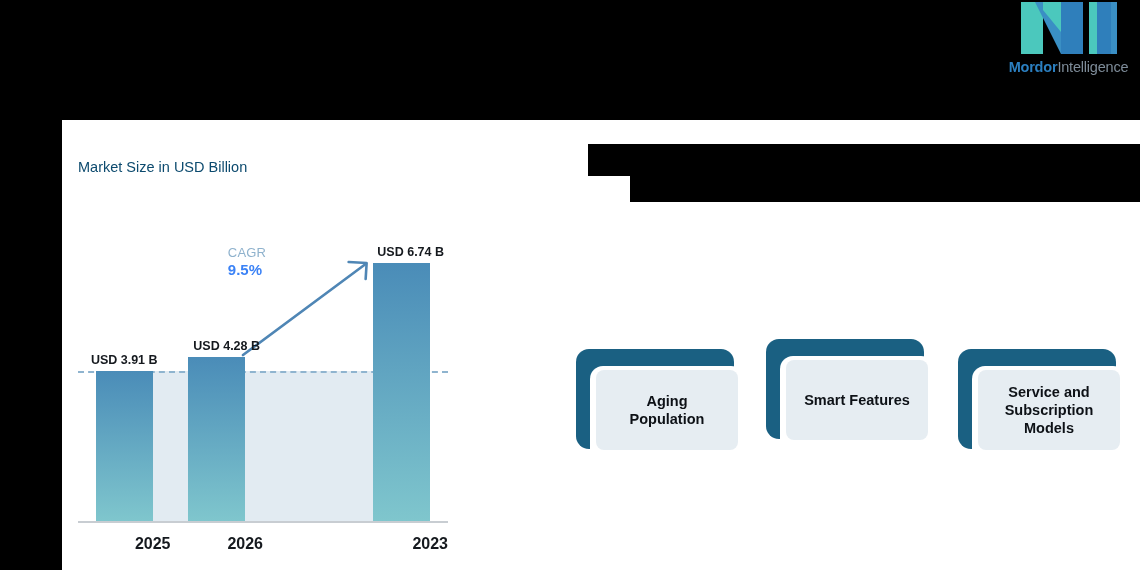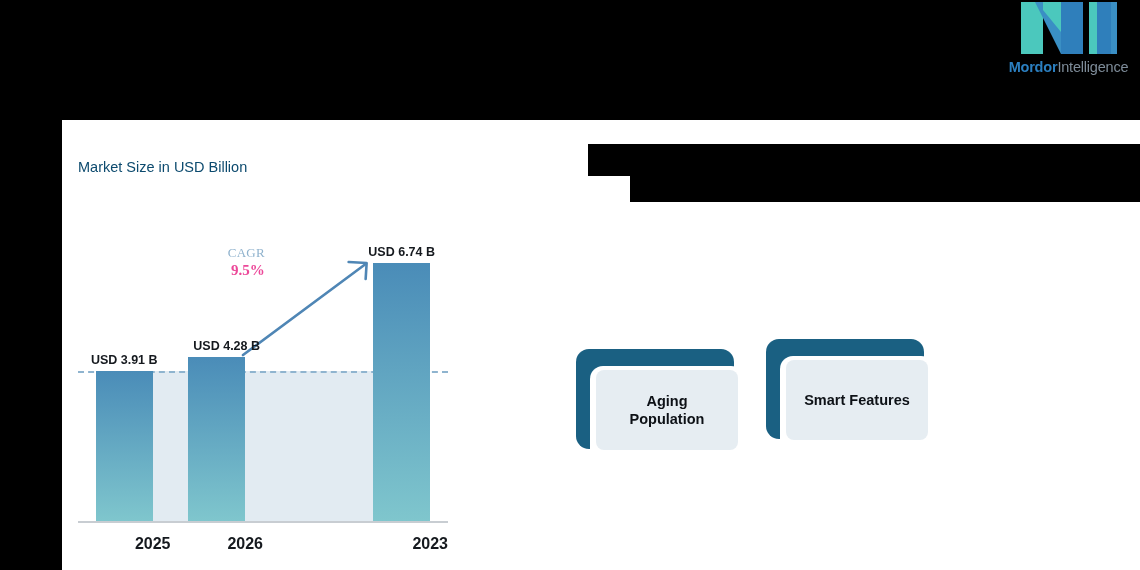--- a/index.html
+++ b/index.html
@@ -137,33 +137,32 @@
     font-size: 12.5px;
     font-weight: bold;
     color: #15191e;
     white-space: nowrap;
     text-align: center;
   }
 
   
   #cagr-block {
     position: absolute;
-    text-align: right;
+    text-align: left;
     white-space: nowrap;
-    font-family: Liberation Serif, serif;
   }
   #cagr-word {
     font-size: 13px;
     color: #8fb2cd;
     font-weight: normal;
     letter-spacing: 0.2px;
   }
   #cagr-value {
     font-size: 15px;
-    color: #ec4899;
+    color: #3b82f6;
     font-weight: bold;
     margin-top: 1px;
   }
   #cagr-arrow-svg {
     position: absolute;
     overflow: visible;
   }
 
   
   .tick-label {
@@ -277,21 +276,21 @@
           <line x1="2" y1="94.07837837837843" x2="124.64999999999998" y2="3" stroke="#4f86b5" stroke-width="2.6" stroke-linecap="round"></line>
           <polyline points="107.64999999999998,1 125.64999999999998,2 124.64999999999998,18" fill="none" stroke="#4f86b5" stroke-width="2.6" stroke-linecap="round" stroke-linejoin="round"></polyline>
         </svg>
     <div class="bar" style="left: 17.575px; width: 57.35px; height: 149.531px; background: linear-gradient(rgb(74, 140, 184) 0%, rgb(127, 198, 205) 100%);"></div>
         <div class="value-label" style="left: 3.575px; width: 85.35px; bottom: 165.531px;">USD 3.91 B</div>
         <div class="tick-label" style="left: 0px; width: 92.5px; top: 315px;">2025</div>
         <div class="bar" style="left: 110.075px; width: 57.35px; height: 163.681px; background: linear-gradient(rgb(74, 140, 184) 0%, rgb(127, 198, 205) 100%);"></div>
         <div class="value-label" style="left: 106px; width: 85.35px; bottom: 179.681px;">USD 4.28 B</div>
         <div class="tick-label" style="left: 92.5px; width: 92.5px; top: 315px;">2026</div>
         <div class="bar" style="left: 295.075px; width: 57.35px; height: 257.759px; background: linear-gradient(rgb(74, 140, 184) 0%, rgb(127, 198, 205) 100%);"></div>
-        <div class="value-label" style="left: 281px; width: 85.35px; bottom: 273.759px;">USD 6.74 B</div>
+        <div class="value-label" style="left: 290px; width: 85.35px; bottom: 273.759px;">USD 6.74 B</div>
         <div class="tick-label" style="left: 277.5px; width: 92.5px; top: 315px;">2023</div>
       </div>
   </div>
 
   <div id="cards-area">
 
     <div class="card" id="card-1">
       <div class="card-back"></div>
       <div class="card-front"></div>
       <div class="card-inner">
@@ -301,15 +300,24 @@
     </div>
 
     <div class="card" id="card-2">
       <div class="card-back"></div>
       <div class="card-front"></div>
       <div class="card-inner">
         <span class="card-label">Smart Features</span>
       </div>
     </div>
 
+    <div class="card" id="card-3">
+      <div class="card-back"></div>
+      <div class="card-front"></div>
+      <div class="card-inner">
+        <span class="card-label">Service and
+Subscription
+Models</span>
+      </div>
+    </div>
 
   </div>
 </div>
 
 </body></html>

